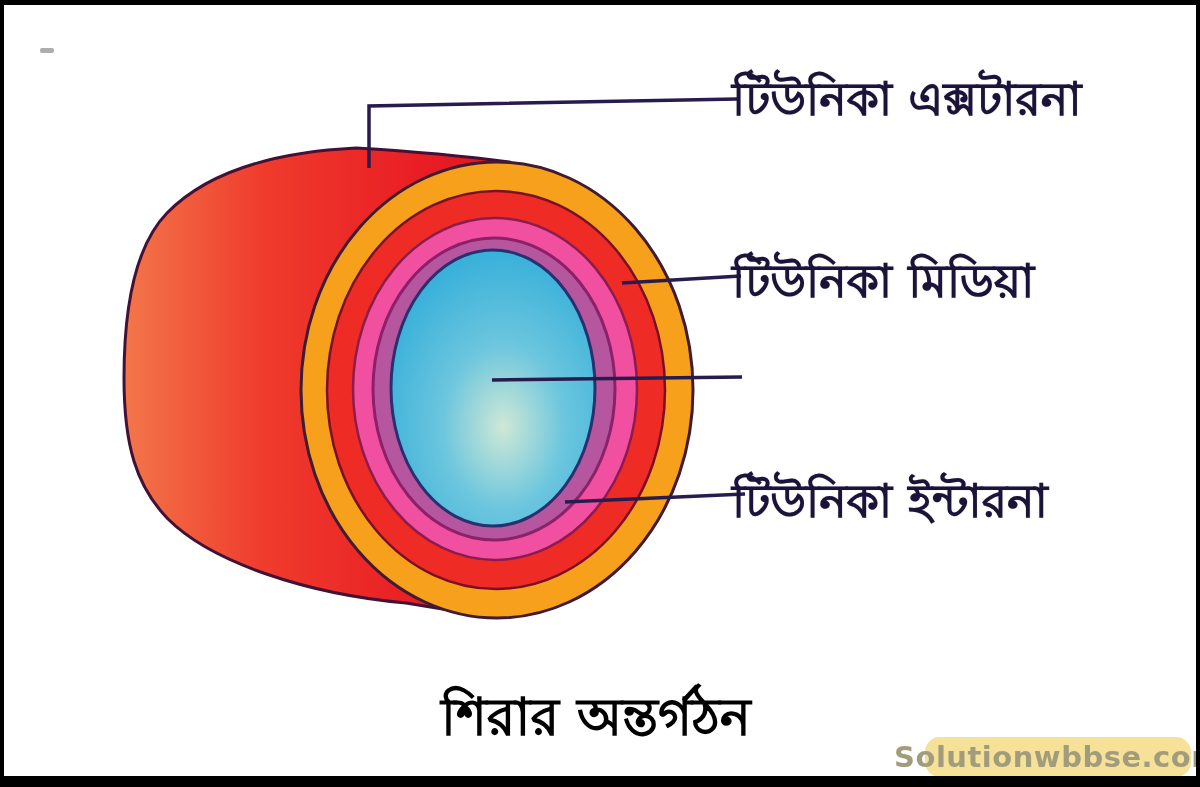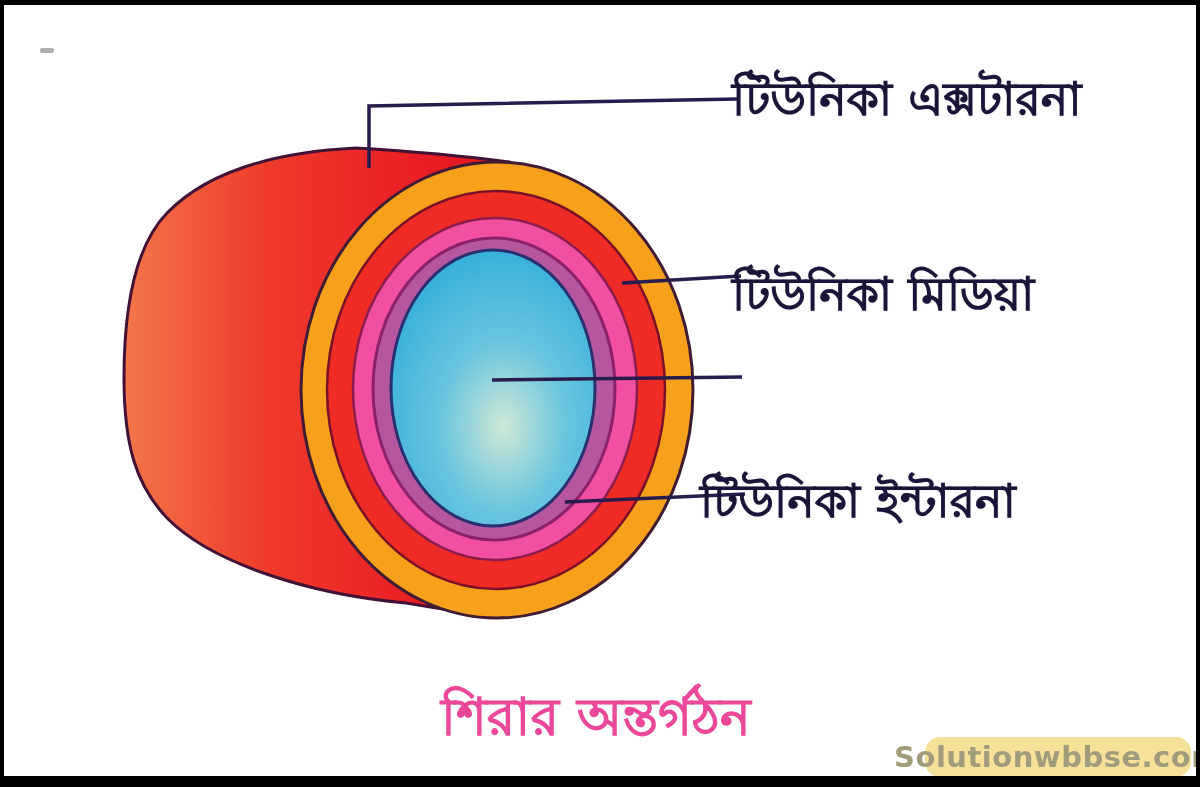--- a/index.html
+++ b/index.html
@@ -33,29 +33,29 @@
     position: absolute;
     color: #1c1438;
     font-weight: bold;
     font-size: 46px;
     line-height: 1.25;
     white-space: nowrap;
     letter-spacing: 0px;
     text-shadow: 0 0 1px rgba(40,20,70,0.35);
   }
   .label-1 { left: 728px; top: 66px;  }
-  .label-2 { left: 728px; top: 248px; margin-top: 13px; }
+  .label-2 { left: 728px; top: 248px; }
   .label-3 { left: 736px; top: 344px; }
-  .label-4 { left: 696px; top: 468px; }
+  .label-4 { left: 728px; top: 468px; }
   .figure-caption {
     position: absolute;
     left: 592px;
     top: 672px;
     transform: translateX(-50%);
-    color: #ec4899;
+    color: #000000;
     font-size: 52px;
     font-weight: bold;
     white-space: nowrap;
   }
   .watermark {
     position: absolute;
     left: 921px;
     top: 732px;
     width: 266px;
     height: 40px;

